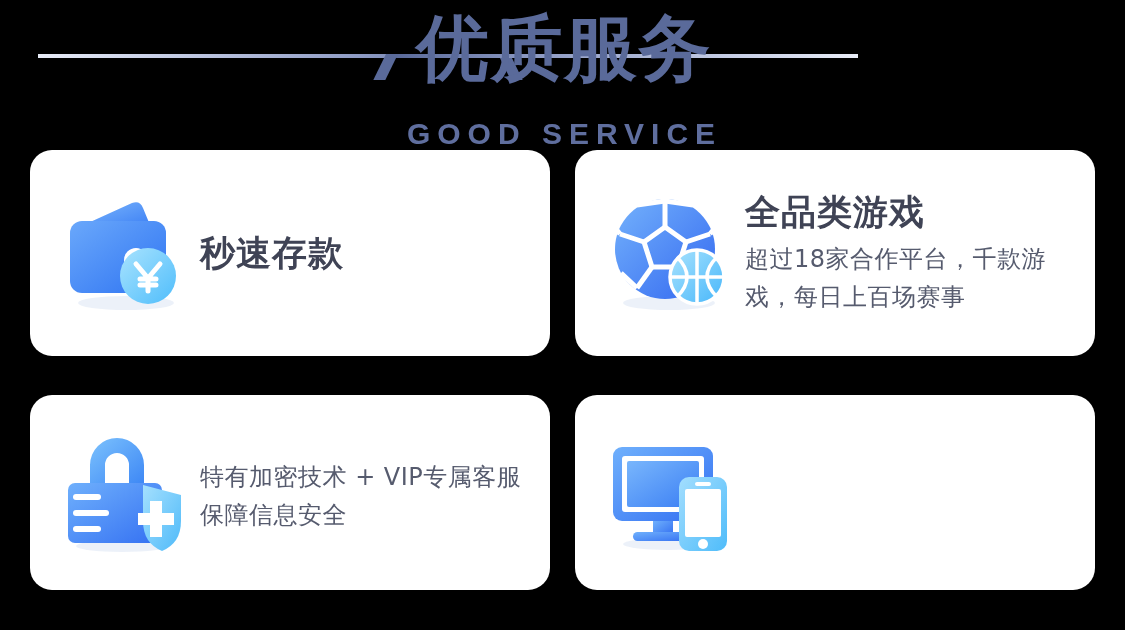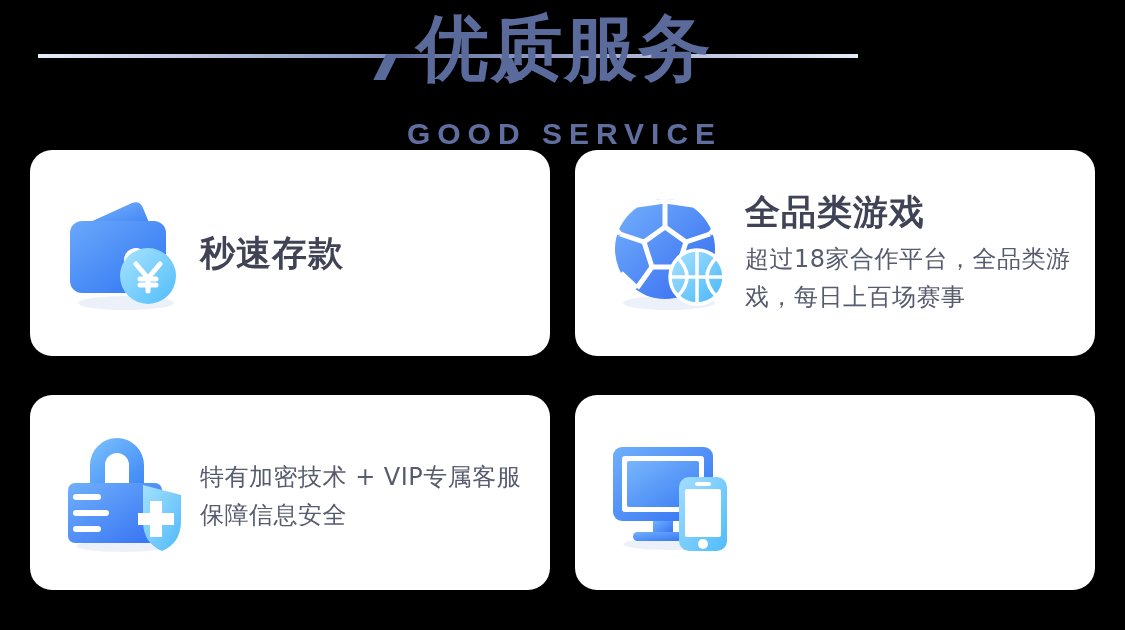--- a/index.html
+++ b/index.html
@@ -174,21 +174,21 @@
             <circle cx="90" cy="88" r="27"></circle>
             <path d="M90 61 L90 115"></path>
             <path d="M63 88 L117 88"></path>
             <path d="M70 68 Q90 88 70 108"></path>
             <path d="M110 68 Q90 88 110 108"></path>
           </g>
         </svg>
       </div>
       <div class="card-text">
         <div class="card-title">全品类游戏</div>
-        <div class="card-desc narrow">超过18家合作平台，全品类游戏，每日上百场赛事</div>
+        <div class="card-desc narrow">超过18家合作平台，千款游戏，每日上百场赛事</div>
       </div>
     </div>
 
     <div class="card">
       <div class="icon-wrap">
         <svg width="128" height="128" viewBox="0 0 128 128">
           <defs>
             <linearGradient id="l1" x1="0" y1="0" x2="1" y2="1">
               <stop offset="0%" stop-color="#6fb0fc"></stop>
                 <stop offset="100%" stop-color="#3470f2"></stop>

